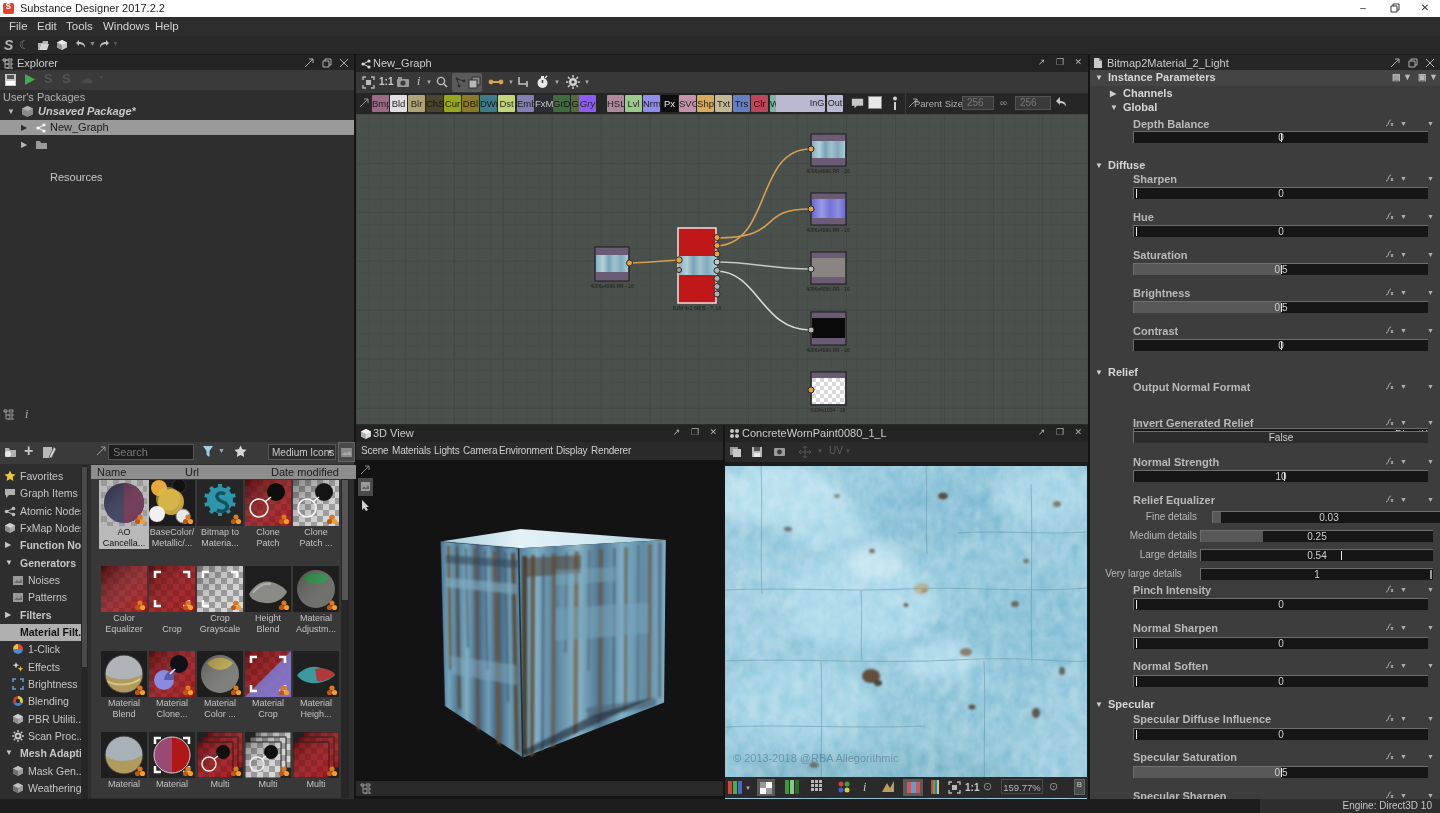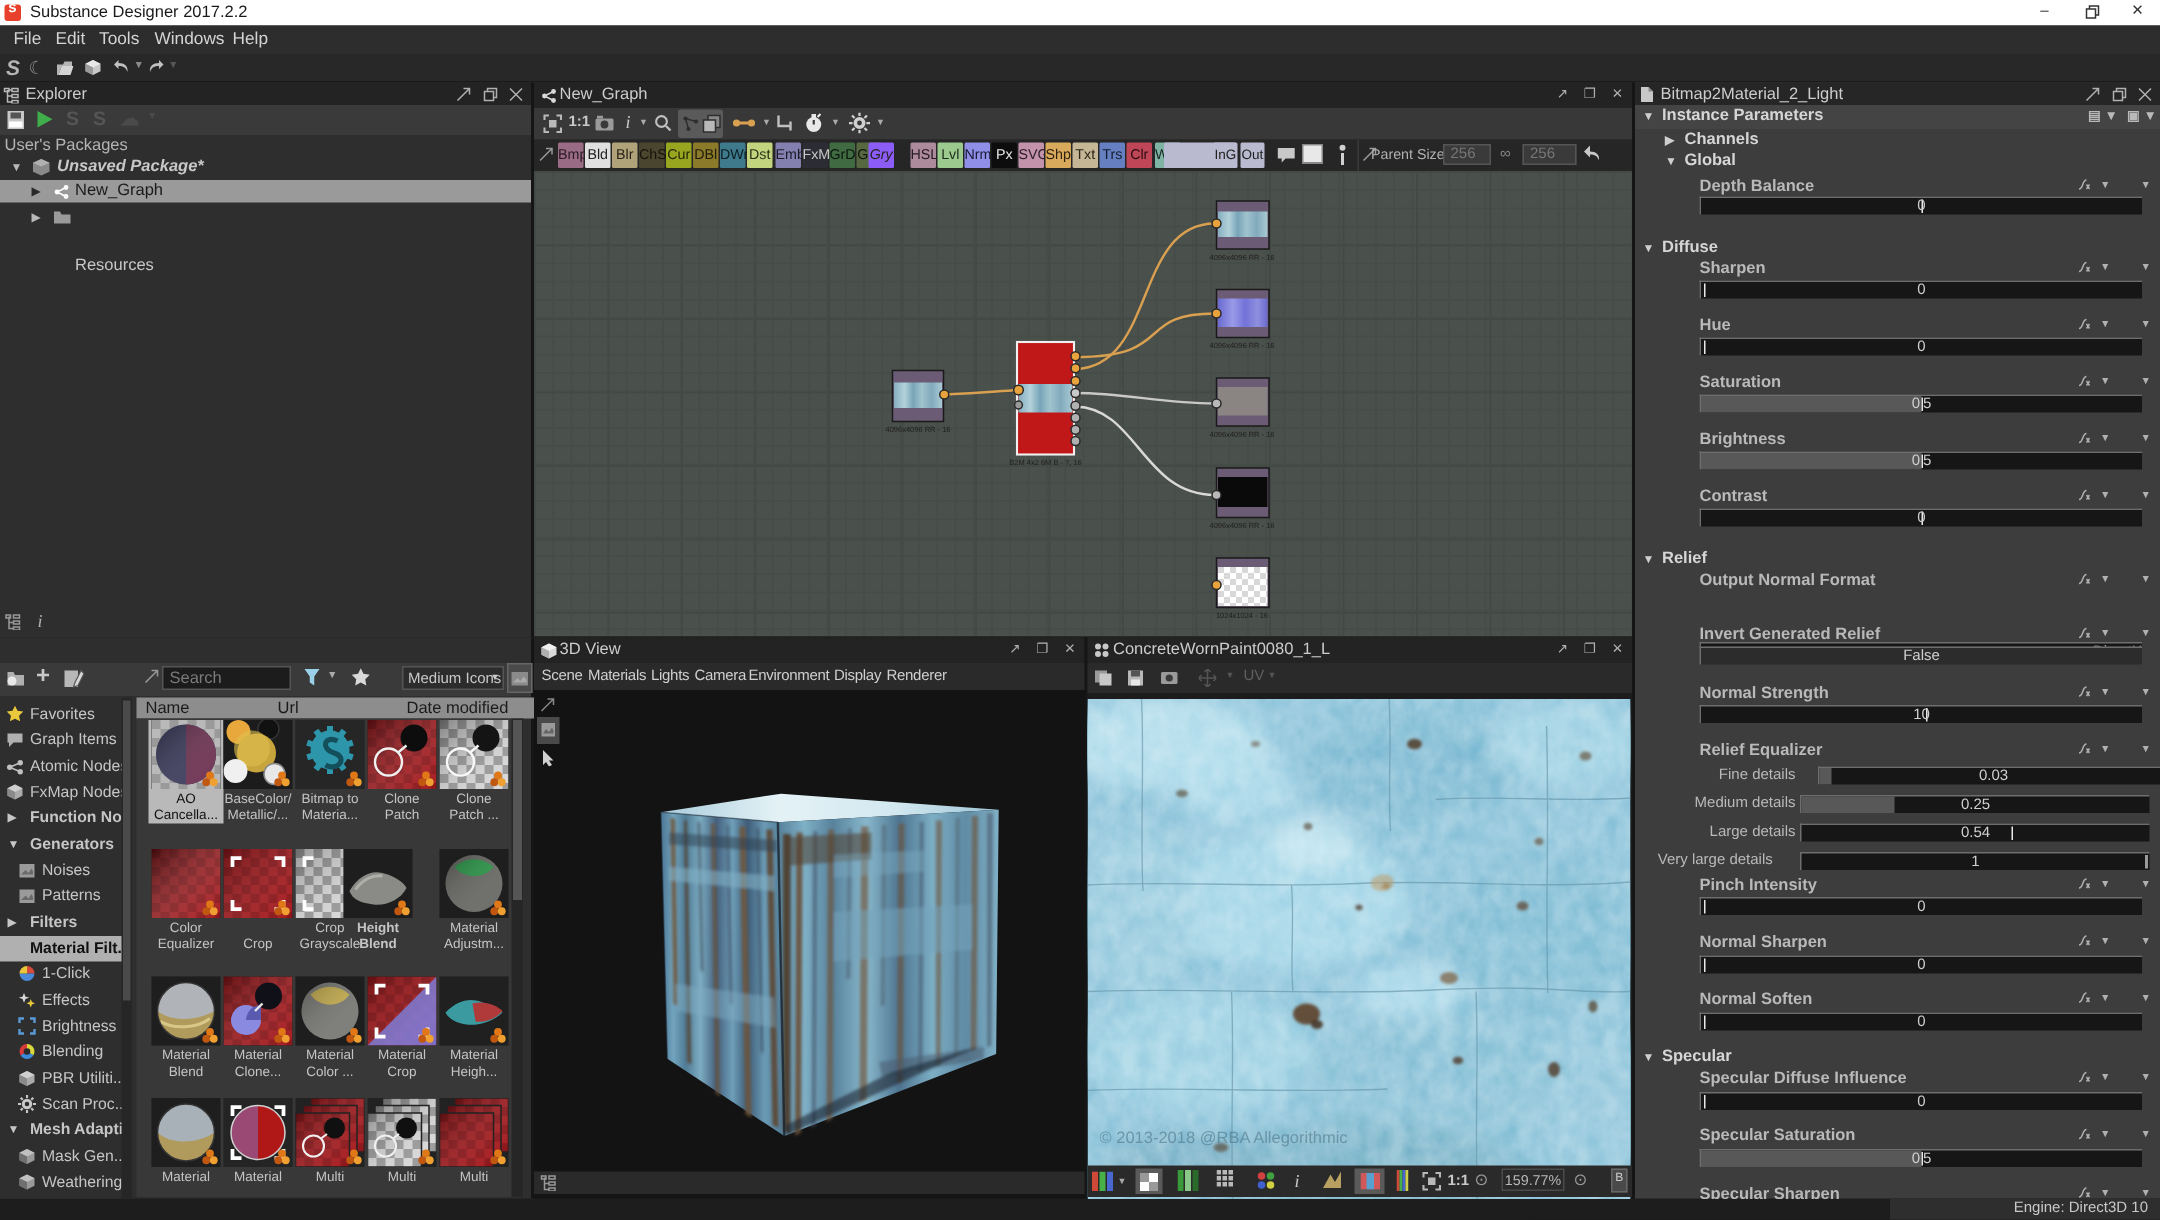--- a/index.html
+++ b/index.html
@@ -600,21 +600,21 @@
               <g transform="translate(34,34)">
                 <rect x="0" y="0" width="11" height="11" rx="2" fill="none"></rect>
                 <circle cx="5" cy="3" r="2.6" fill="#e07818"></circle>
                 <circle cx="2.5" cy="7.5" r="2.6" fill="#c05810"></circle>
                 <circle cx="7.5" cy="7.5" r="2.6" fill="#f0a030"></circle>
               </g>
             </svg>
           </div>
           <div class="cap">Crop<br>Grayscale</div>
         </div>
-      <div class="cell" style="left:136px;top:87px;font-weight:bold;">
+      <div class="cell" style="left:152px;top:87px;">
           <div class="th">
             <svg width="46" height="46" viewBox="0 0 46 46" style="display:block;">
               <rect width="46" height="46" fill="#1e1e1e"></rect>
               <path d="M4 28c6-10 14-14 22-12s14 6 16 10c-4 8-14 12-22 11S6 34 4 28z" fill="#8a8a86"></path>
               <path d="M8 27c5-7 12-10 18-9" stroke="#c0c0ba" stroke-width="2" fill="none" opacity="0.7"></path>
               <g transform="translate(34,34)">
                 <rect x="0" y="0" width="11" height="11" rx="2" fill="none"></rect>
                 <circle cx="5" cy="3" r="2.6" fill="#e07818"></circle>
                 <circle cx="2.5" cy="7.5" r="2.6" fill="#c05810"></circle>
                 <circle cx="7.5" cy="7.5" r="2.6" fill="#f0a030"></circle>

